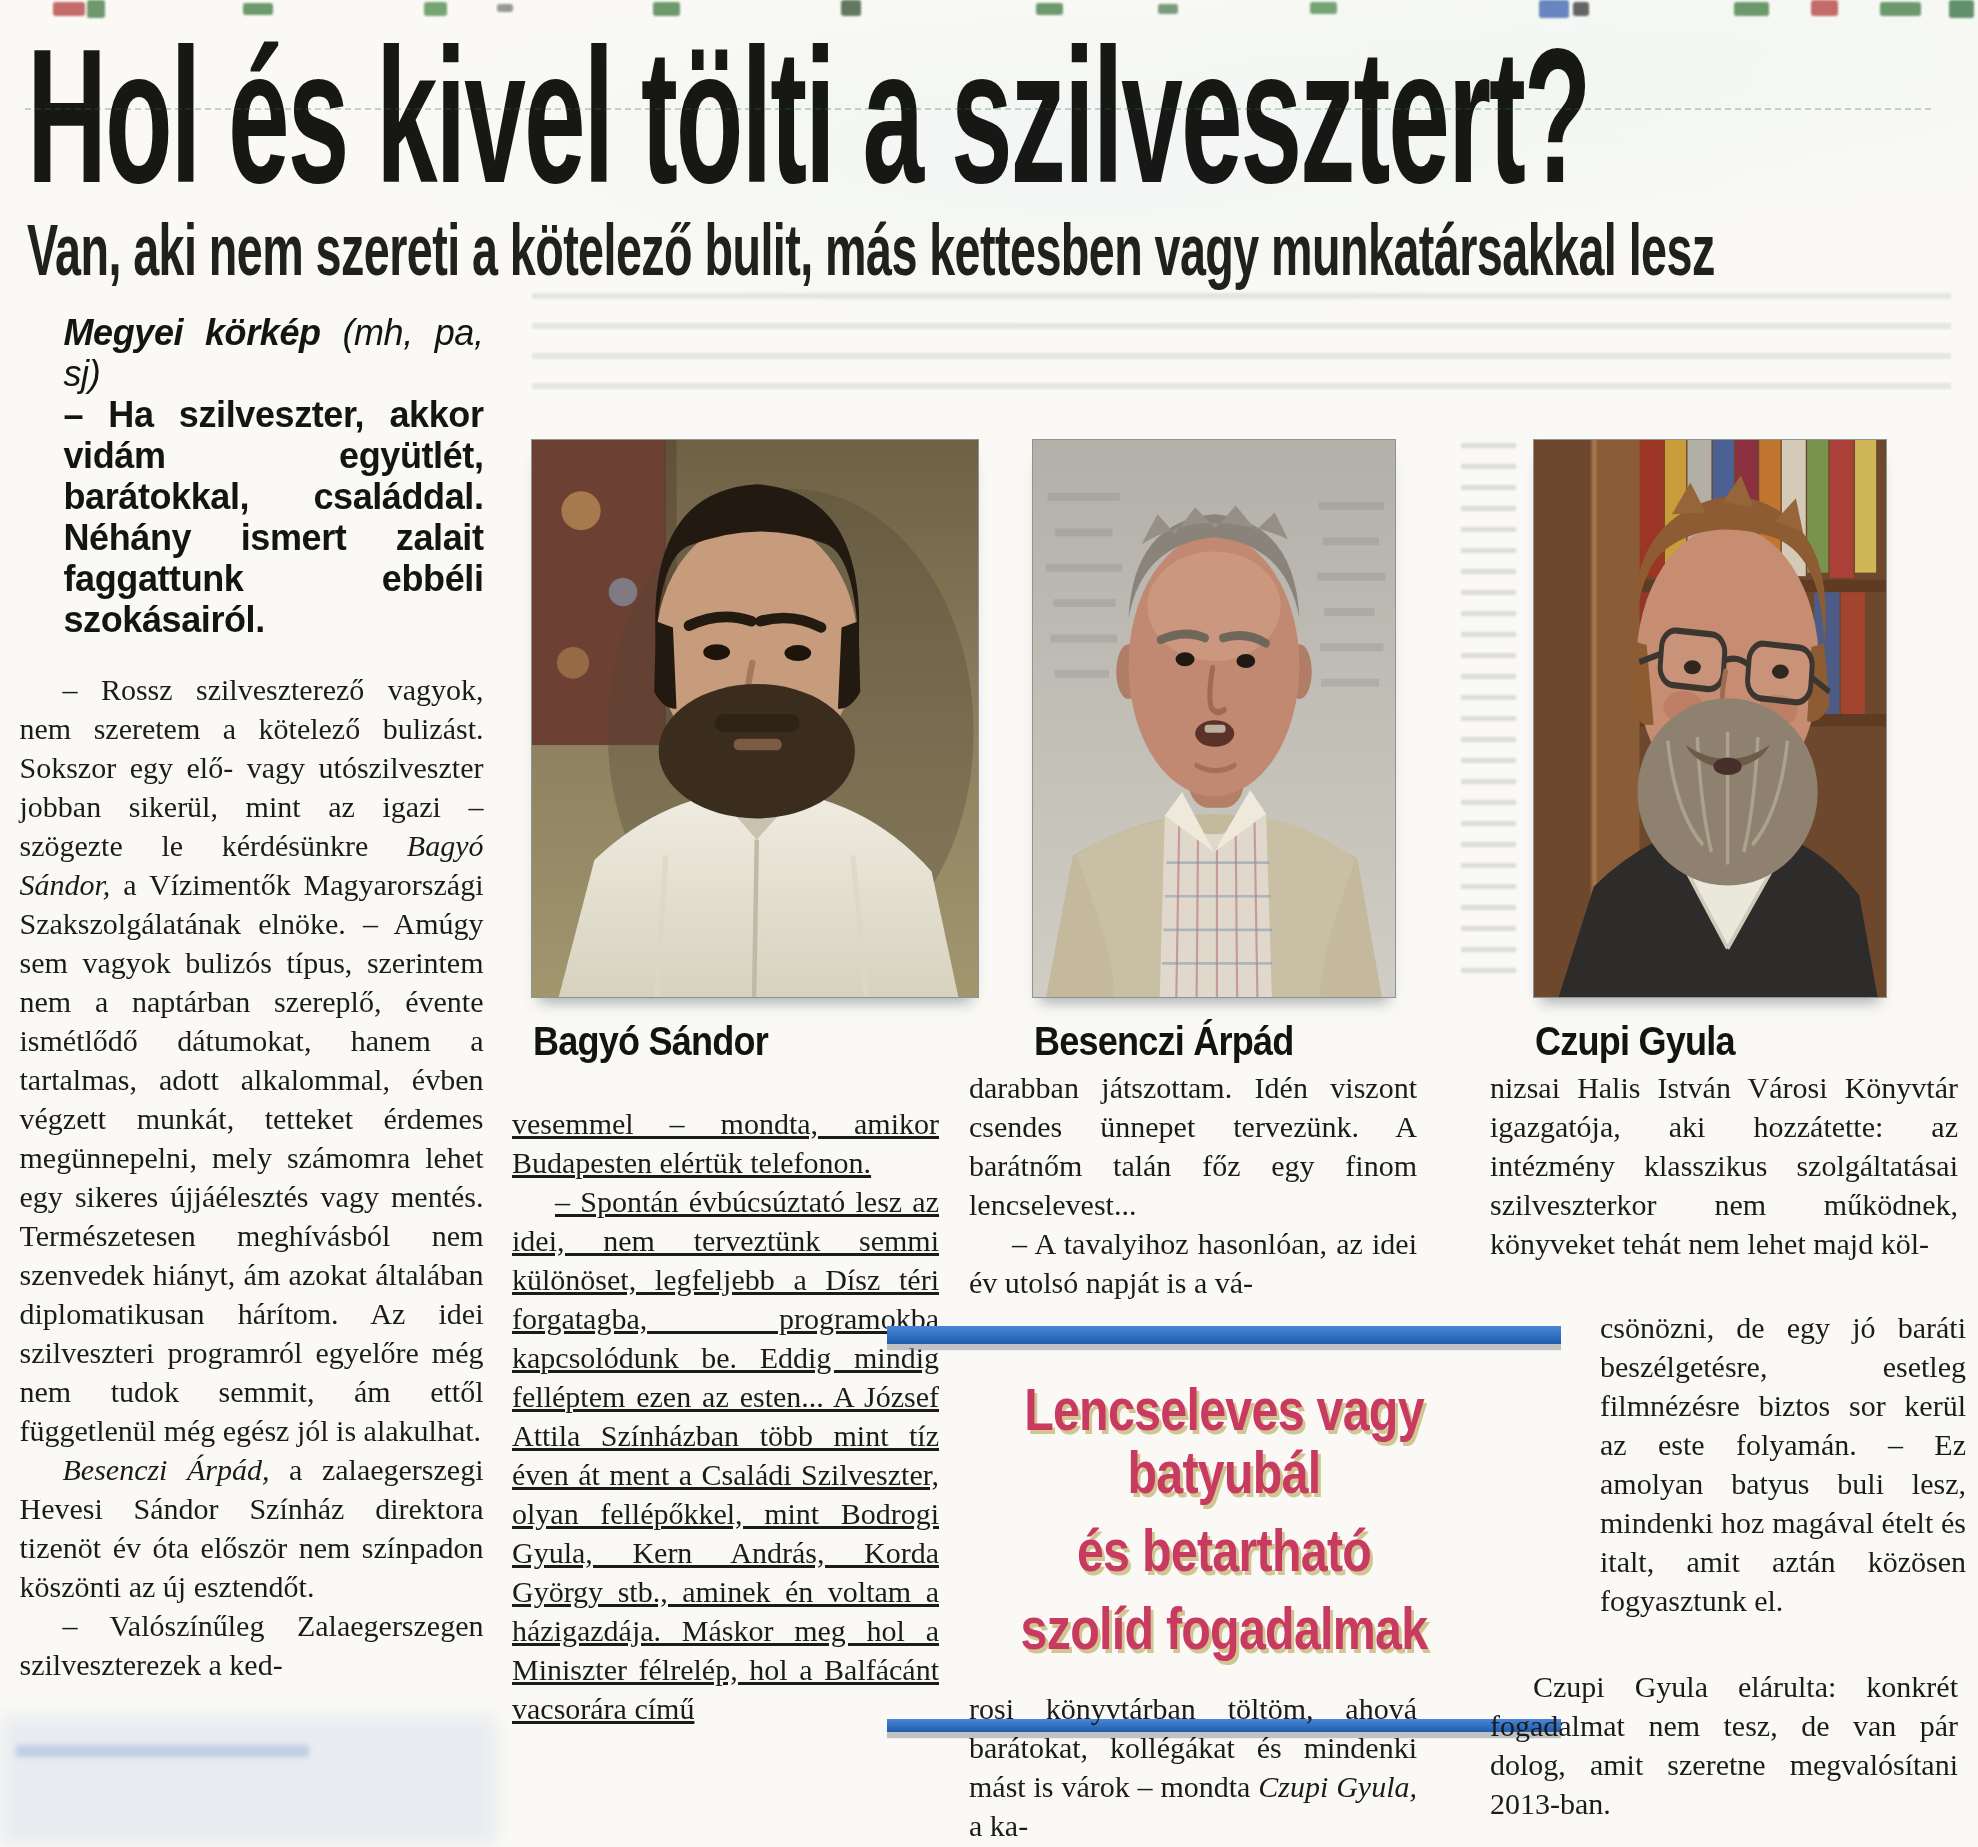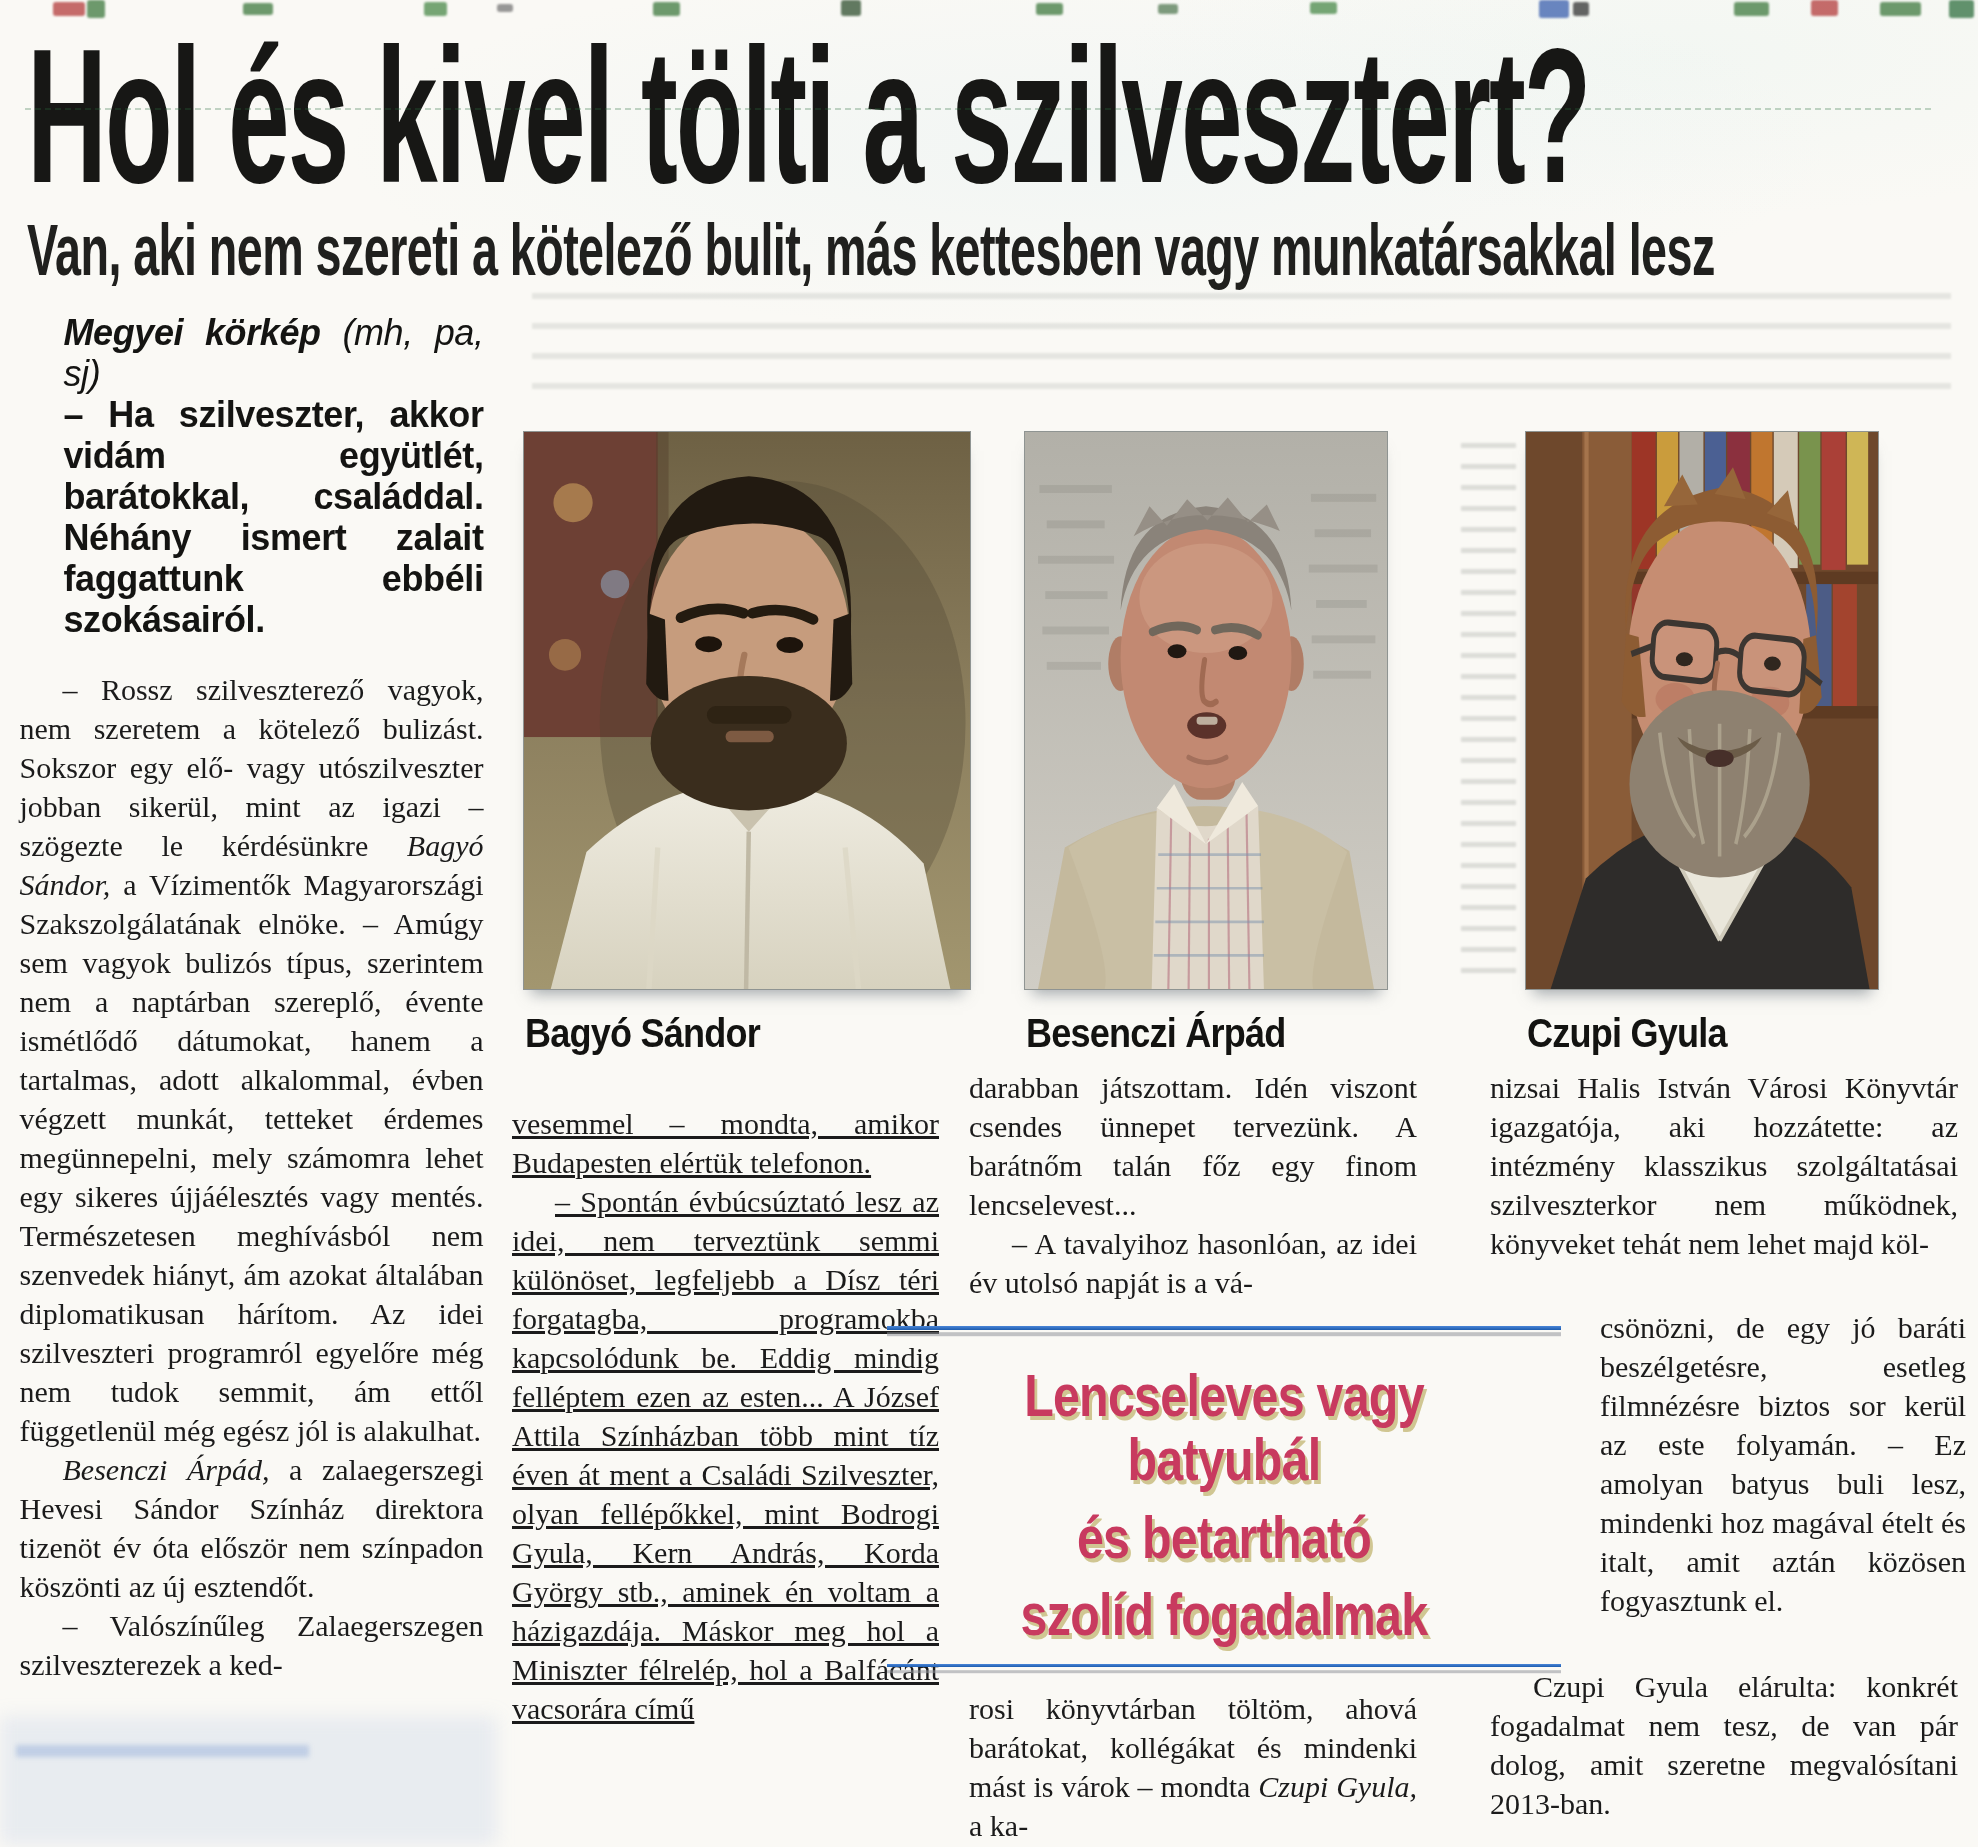--- a/index.html
+++ b/index.html
@@ -43,39 +43,39 @@
   .lead .run-kicker{font-style:italic;font-weight:700;}
   .lead .run-note{font-style:italic;font-weight:400;}
   .col2{left:512px;top:1104px;width:427px;text-decoration:underline;}
   .col3-top{left:969px;top:1068px;width:448px;}
   .col3-bottom{left:969px;top:1689px;width:448px;}
   .col4-top{left:1490px;top:1068px;width:468px;}
   .col4-wrap{left:1592px;top:1308px;width:366px;margin-left:8px;}
   .col4-bottom{left:1490px;top:1667px;width:468px;}
   
   .photo{
-    position:absolute;top:427px;margin:4px;padding:0;
+    position:absolute;top:427px;margin:12px;padding:0;
   }
   .photo svg{
     display:block;width:100%;height:559px;
     border:1.8px solid #8f9492;box-sizing:border-box;
     box-shadow:0 12.4px 14px -8px rgba(95,105,115,.55);
     background:#999;
   }
   .photo1{left:519px;width:448px;}
   .photo2{left:1020px;width:364px;}
   .photo3{left:1521px;width:354px;}
   .caption{
     margin:23px 0 0 1.8px;
     font:700 41px/1 "Liberation Sans",sans-serif;color:#131311;
     letter-spacing:-0.9px;transform:scaleX(.88);transform-origin:left top;white-space:nowrap;
   }
   
   .pull-box{
-    position:absolute;left:887px;top:1326px;width:674px;height:341px;
+    position:absolute;left:887px;top:1326px;width:674px;height:406px;
     display:flex;flex-direction:column;
   }
   .box-bar{height:17.7px;background:linear-gradient(#4a86d8,#1d5cae);box-shadow:0 6.2px 0 rgba(145,150,155,.55);}
   .box-bar.bottom{height:13.3px;margin-top:auto;}
   .box-body{flex:0 0 auto;padding:35px 0 16px;display:flex;flex-direction:column;gap:14px;}
   .box-line{
     text-align:center;font:700 59px/1.08 "Liberation Sans",sans-serif;
     color:var(--box-red);letter-spacing:-0.9px;
     transform:scaleX(.82);transform-origin:center top;
     text-shadow:3.5px 3.5px 0 rgba(186,170,92,.65);

